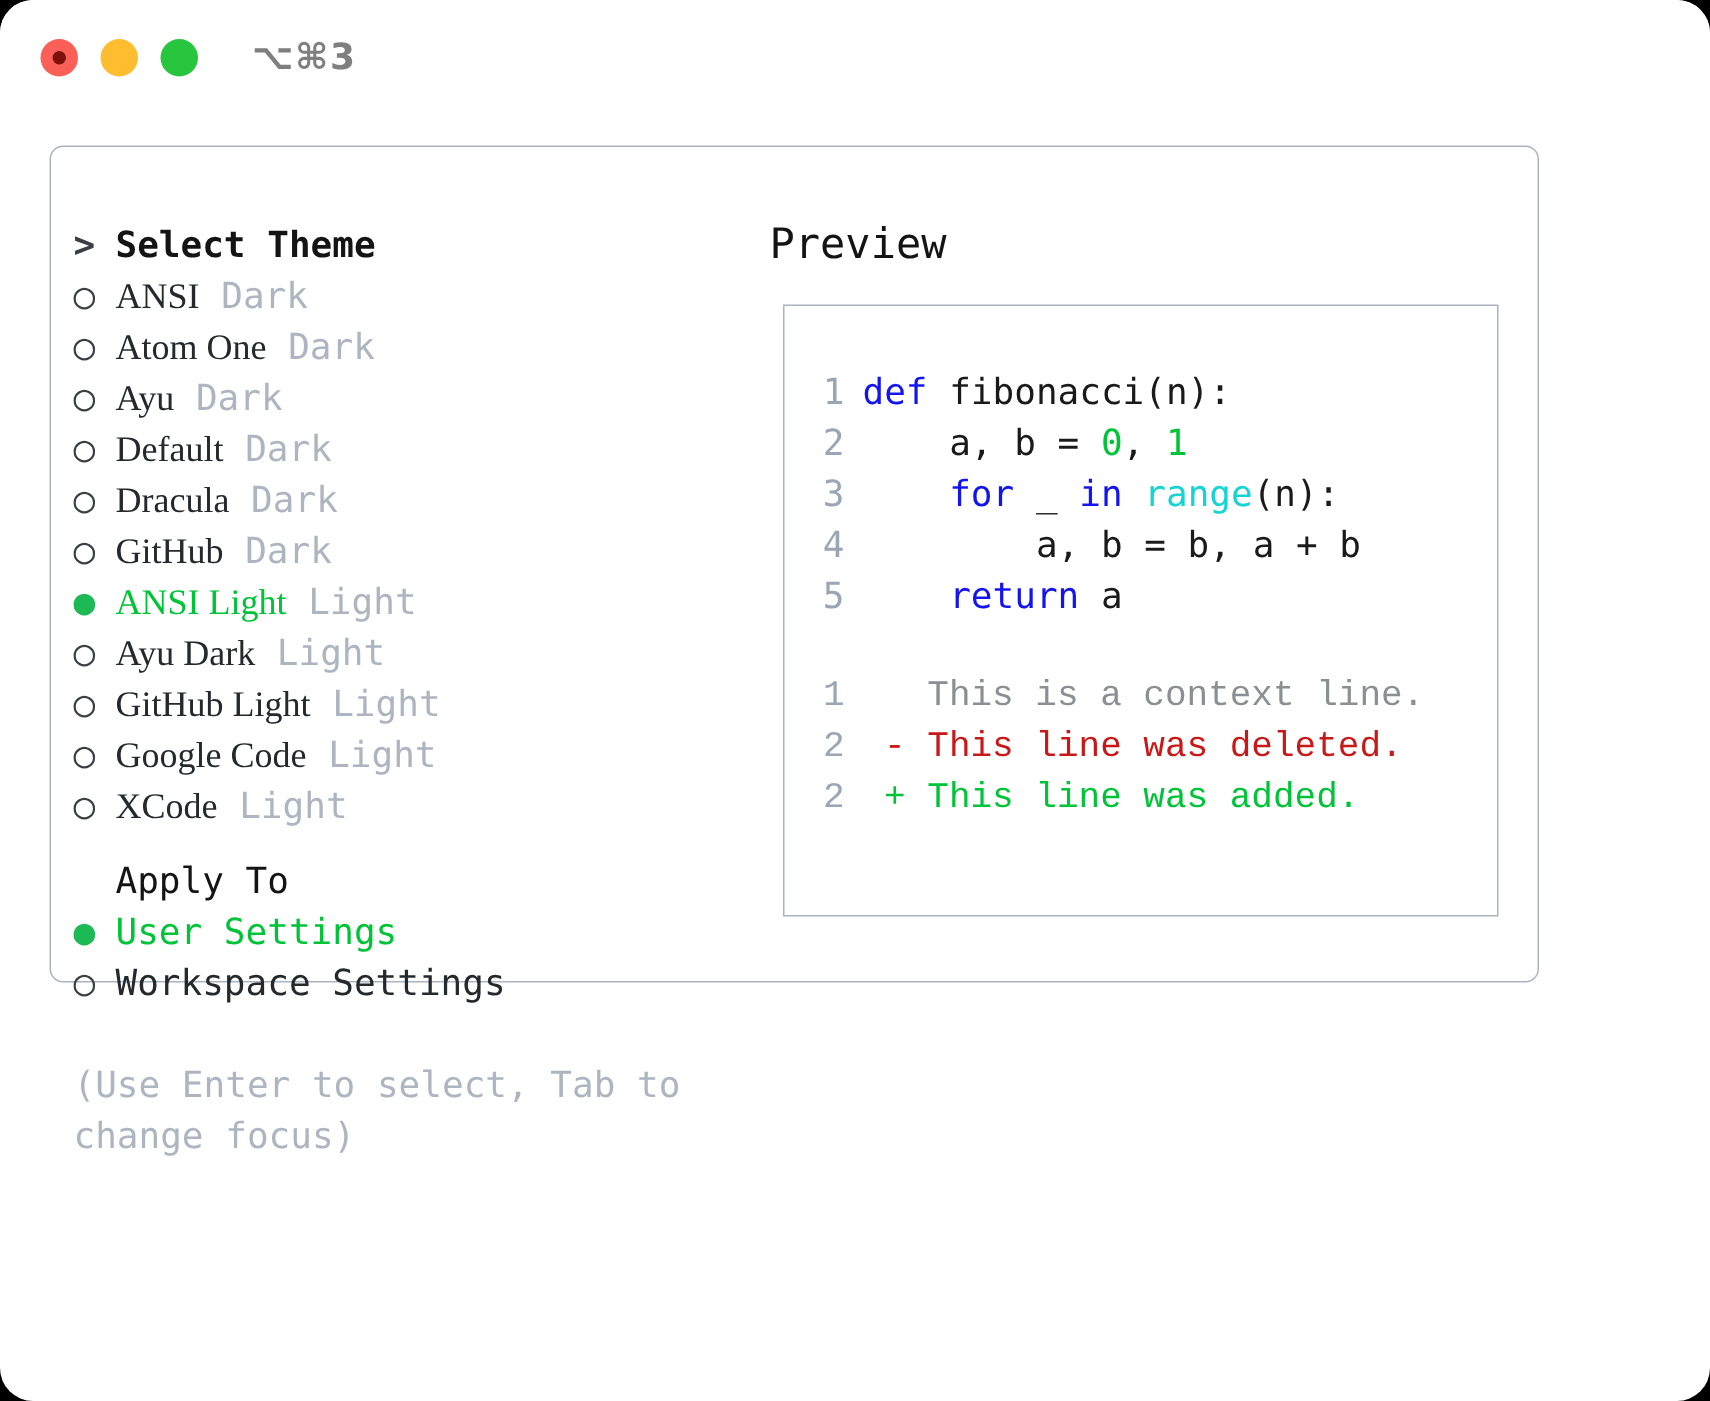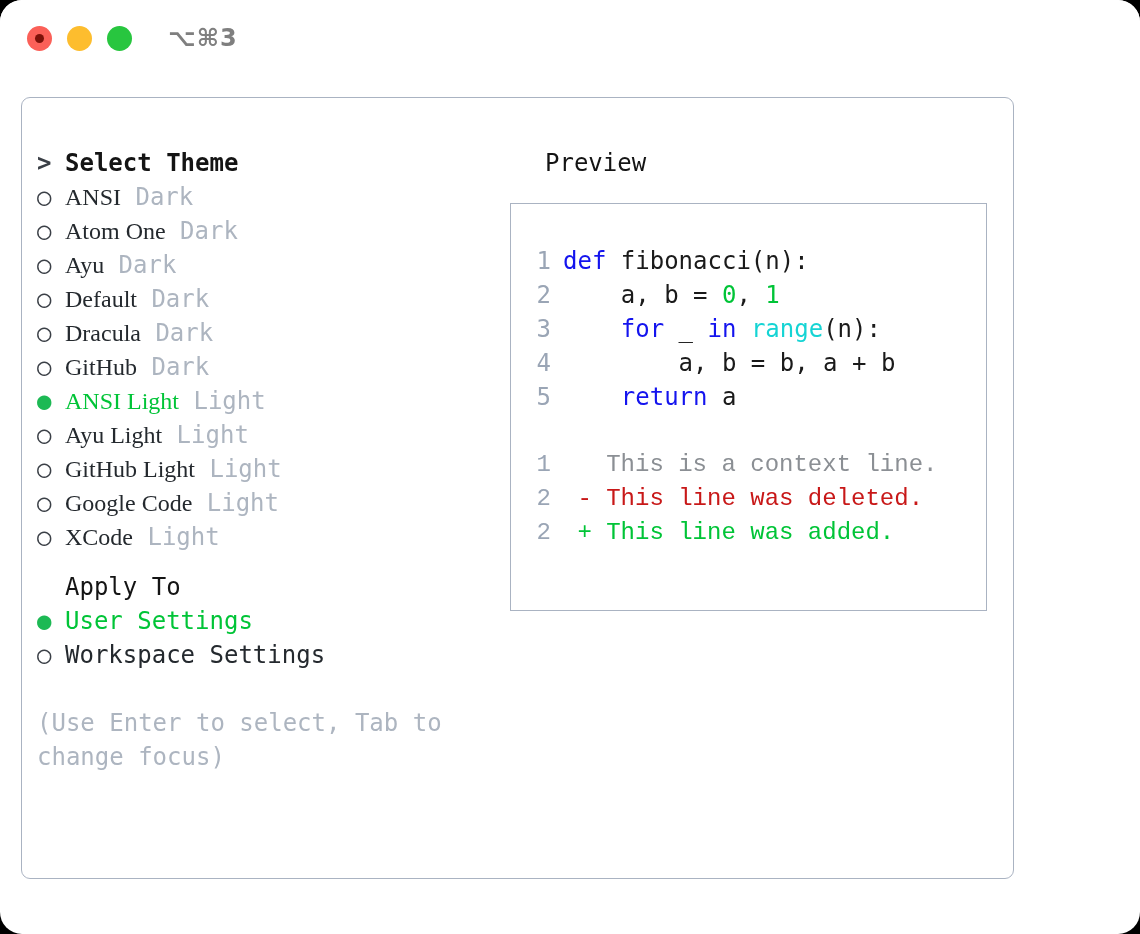--- a/index.html
+++ b/index.html
@@ -52,22 +52,22 @@
     font-size: 24px;
     font-weight: 700;
     color: #7f7f7f;
     letter-spacing: 1px;
     white-space: pre;
   }
 
   
   #panel {
     position: absolute;
-    left: 21px; top: 97px;
-    width: 993px; height: 782px;
+    left: 33px; top: 97px;
+    width: 993px; height: 558px;
     border: 1.5px solid #aab3c2;
     border-radius: 9px;
     background: #ffffff;
   }
 
   
   #left-col {
     position: absolute;
     left: 15px; top: 48px;
     width: 440px;
@@ -119,26 +119,25 @@
   }
 
   
   #right-col {
     position: absolute;
     left: 479px; top: 48px;
     width: 490px;
   }
 
   #preview-title {
-    font-size: 24px;
+    font-size: 28px;
     color: #141414;
     line-height: 34px;
     height: 34px;
     white-space: pre;
-    margin-left: 44px;
   }
 
   #preview-box {
     position: absolute;
     left: 9px; top: 57px;
     width: 477px; height: 408px;
     border: 1.5px solid #aab3c2;
     background: #ffffff;
   }
 
@@ -200,21 +199,21 @@
       <div class="tui-line" id="theme-header"><span class="marker">&gt;</span><span>Select Theme</span></div>
 
       <div id="theme-list">
           <div class="tui-line"><span class="marker">○</span><span class="theme-name">ANSI</span><span> </span><span class="theme-kind">Dark</span></div>
           <div class="tui-line"><span class="marker">○</span><span class="theme-name">Atom One</span><span> </span><span class="theme-kind">Dark</span></div>
           <div class="tui-line"><span class="marker">○</span><span class="theme-name">Ayu</span><span> </span><span class="theme-kind">Dark</span></div>
           <div class="tui-line"><span class="marker">○</span><span class="theme-name">Default</span><span> </span><span class="theme-kind">Dark</span></div>
           <div class="tui-line"><span class="marker">○</span><span class="theme-name">Dracula</span><span> </span><span class="theme-kind">Dark</span></div>
           <div class="tui-line"><span class="marker">○</span><span class="theme-name">GitHub</span><span> </span><span class="theme-kind">Dark</span></div>
           <div class="tui-line"><span class="marker sel">●</span><span class="theme-name sel">ANSI Light</span><span> </span><span class="theme-kind">Light</span></div>
-          <div class="tui-line"><span class="marker">○</span><span class="theme-name">Ayu Light</span><span> </span><span class="theme-kind">Light</span></div>
+          <div class="tui-line"><span class="marker">○</span><span class="theme-name">Ayu Dark</span><span> </span><span class="theme-kind">Light</span></div>
           <div class="tui-line"><span class="marker">○</span><span class="theme-name">GitHub Light</span><span> </span><span class="theme-kind">Light</span></div>
           <div class="tui-line"><span class="marker">○</span><span class="theme-name">Google Code</span><span> </span><span class="theme-kind">Light</span></div>
           <div class="tui-line"><span class="marker">○</span><span class="theme-name">XCode</span><span> </span><span class="theme-kind">Light</span></div>
         </div>
 
       <div id="spacer-1"></div>
 
       <div class="tui-line" id="apply-header">Apply To</div>
 
       <div id="apply-list">

